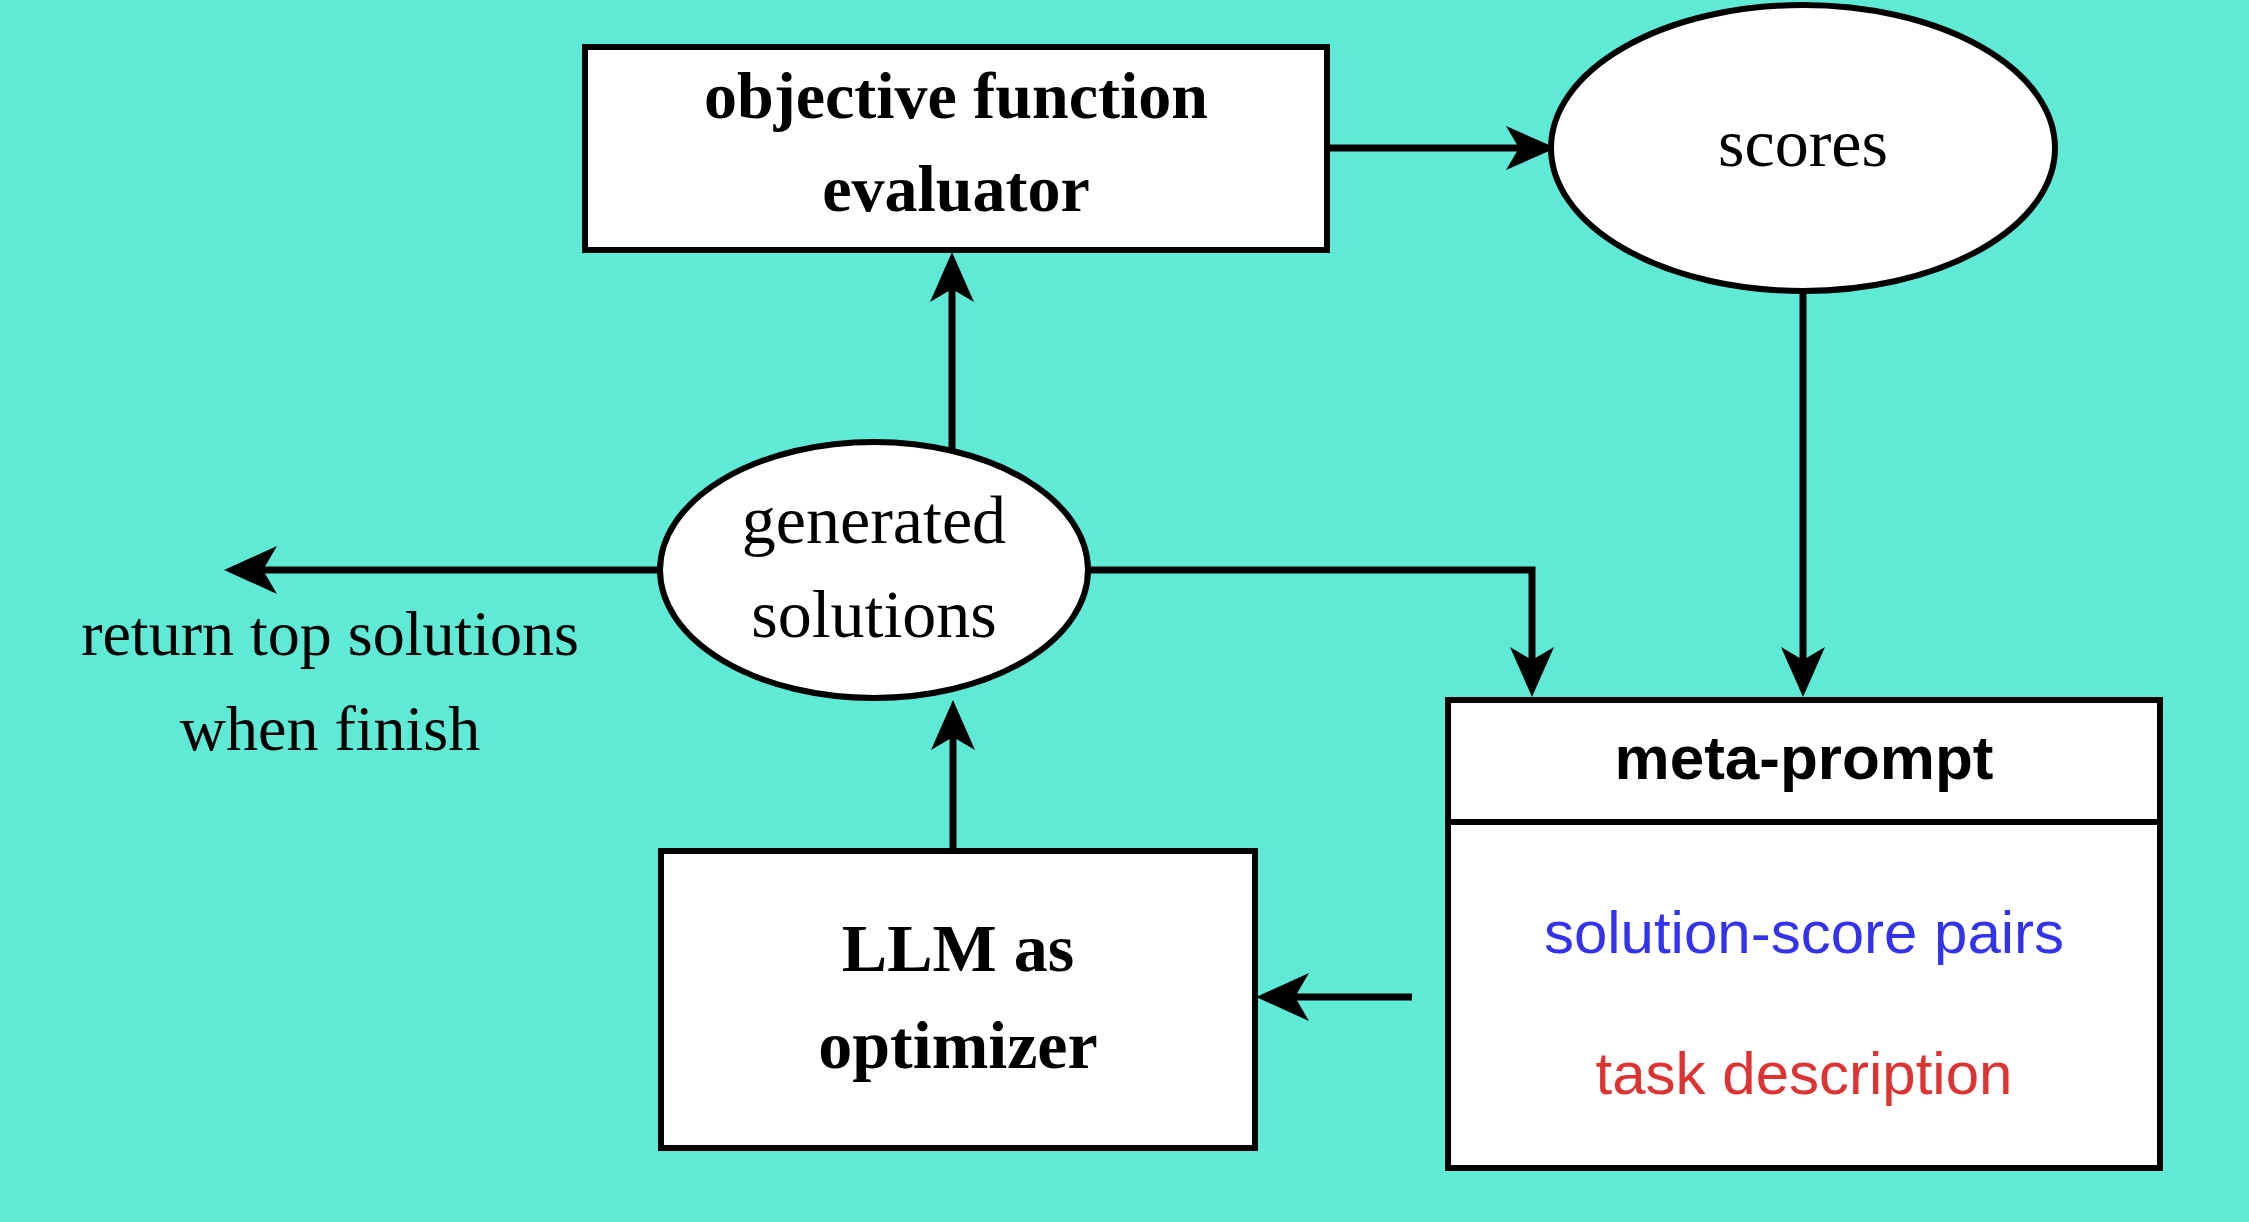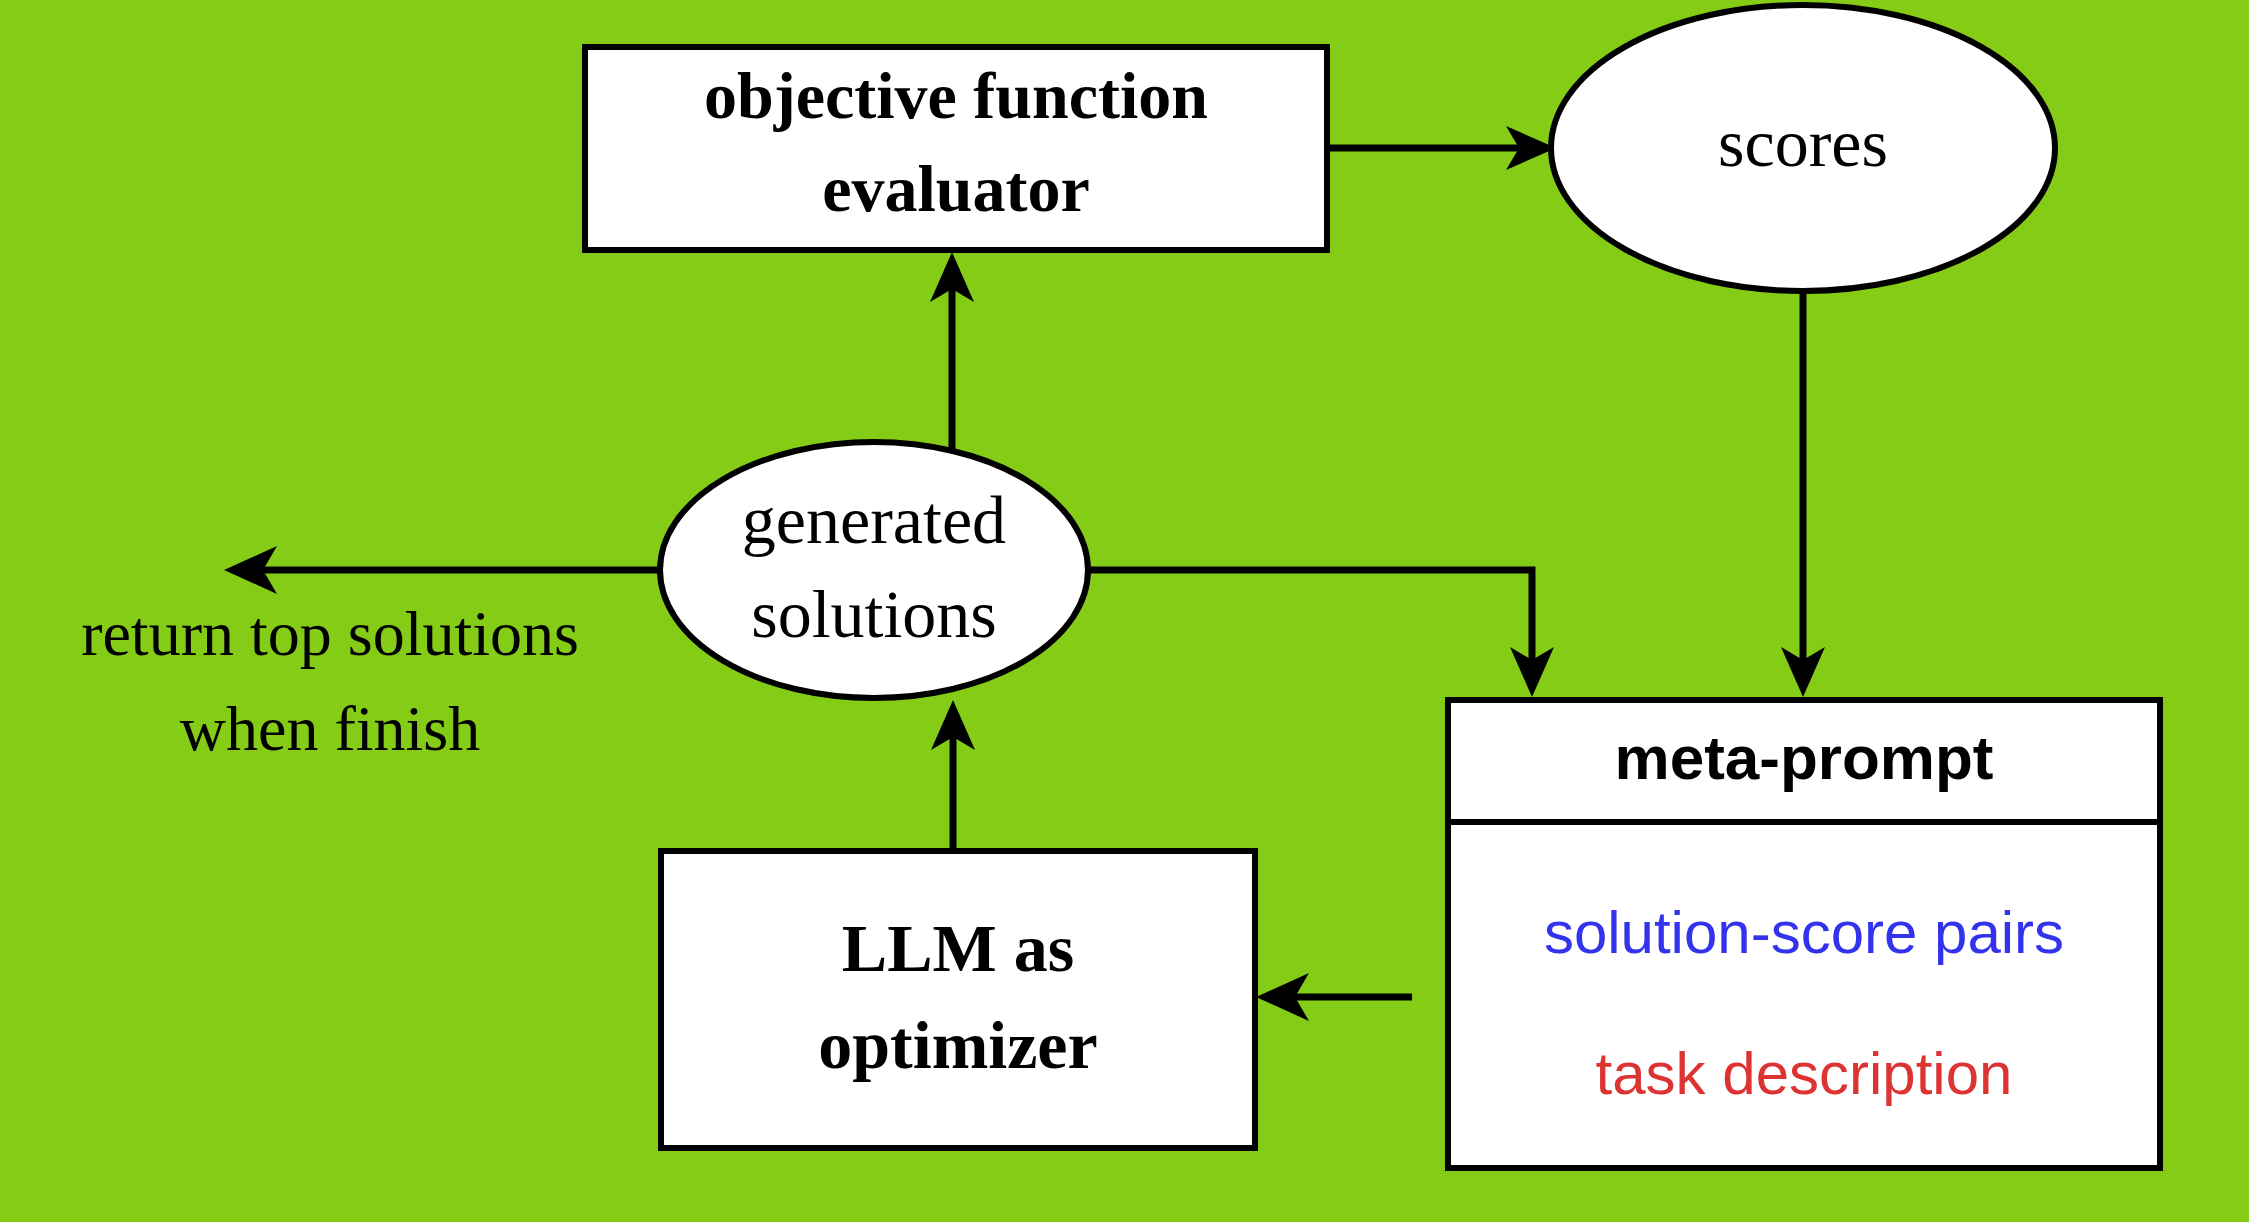--- a/index.html
+++ b/index.html
@@ -5,21 +5,21 @@
 <style>
   html, body {
     margin: 0;
     padding: 0;
     background: #ffffff;
   }
   #stage {
     position: relative;
     width: 2249px;
     height: 1222px;
-    background: #84cc16;
+    background: #5eead4;
     overflow: hidden;
     font-family: "Liberation Serif", "DejaVu Serif", serif;
     text-align: right;
   }
   #diagram-svg {
     position: absolute;
     left: 0;
     top: 0;
     width: 2249px;
     height: 1222px;

